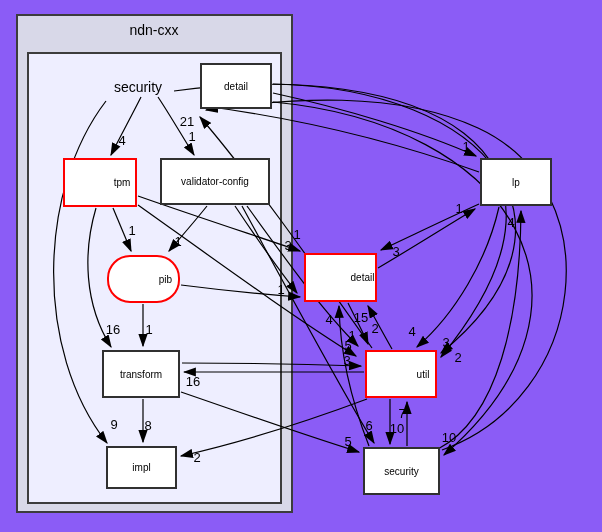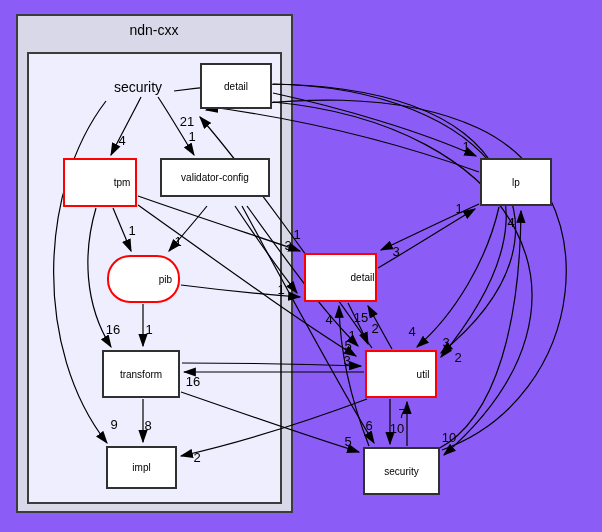--- a/index.html
+++ b/index.html
@@ -112,21 +112,21 @@
         <text x="348" y="446" text-anchor="middle" class="edge-label">5</text>
         <text x="511" y="227" text-anchor="middle" class="edge-label">4</text>
         <text x="369" y="430" text-anchor="middle" class="edge-label">6</text>
         <text x="459" y="213" text-anchor="middle" class="edge-label">1</text>
       </g>
   </svg>
 
   <div id="nodes">
       <div class="node node-normal" style="left: 200px; top: 63px; width: 72px; height: 46px;">detail</div>
       <div class="node node-highlight" style="left: 63px; top: 158px; width: 74px; height: 49px;">tpm</div>
-      <div class="node node-normal" style="left: 160px; top: 158px; width: 110px; height: 39px;">validator-config</div>
+      <div class="node node-normal" style="left: 160px; top: 158px; width: 110px; height: 47px;">validator-config</div>
       <div class="node node-highlight" style="left: 107px; top: 255px; width: 73px; height: 48px; border-radius: 23px;">pib</div>
       <div class="node node-normal" style="left: 102px; top: 350px; width: 78px; height: 48px; text-align: center;">transform</div>
       <div class="node node-normal" style="left: 106px; top: 446px; width: 71px; height: 43px;">impl</div>
       <div class="node node-normal" style="left: 480px; top: 158px; width: 72px; height: 48px;">lp</div>
       <div class="node node-highlight" style="left: 304px; top: 253px; width: 73px; height: 49px;">detail</div>
       <div class="node node-highlight" style="left: 365px; top: 350px; width: 72px; height: 48px;">util</div>
       <div class="node node-normal" style="left: 363px; top: 447px; width: 77px; height: 48px;">security</div>
     </div>
 </div>
 

